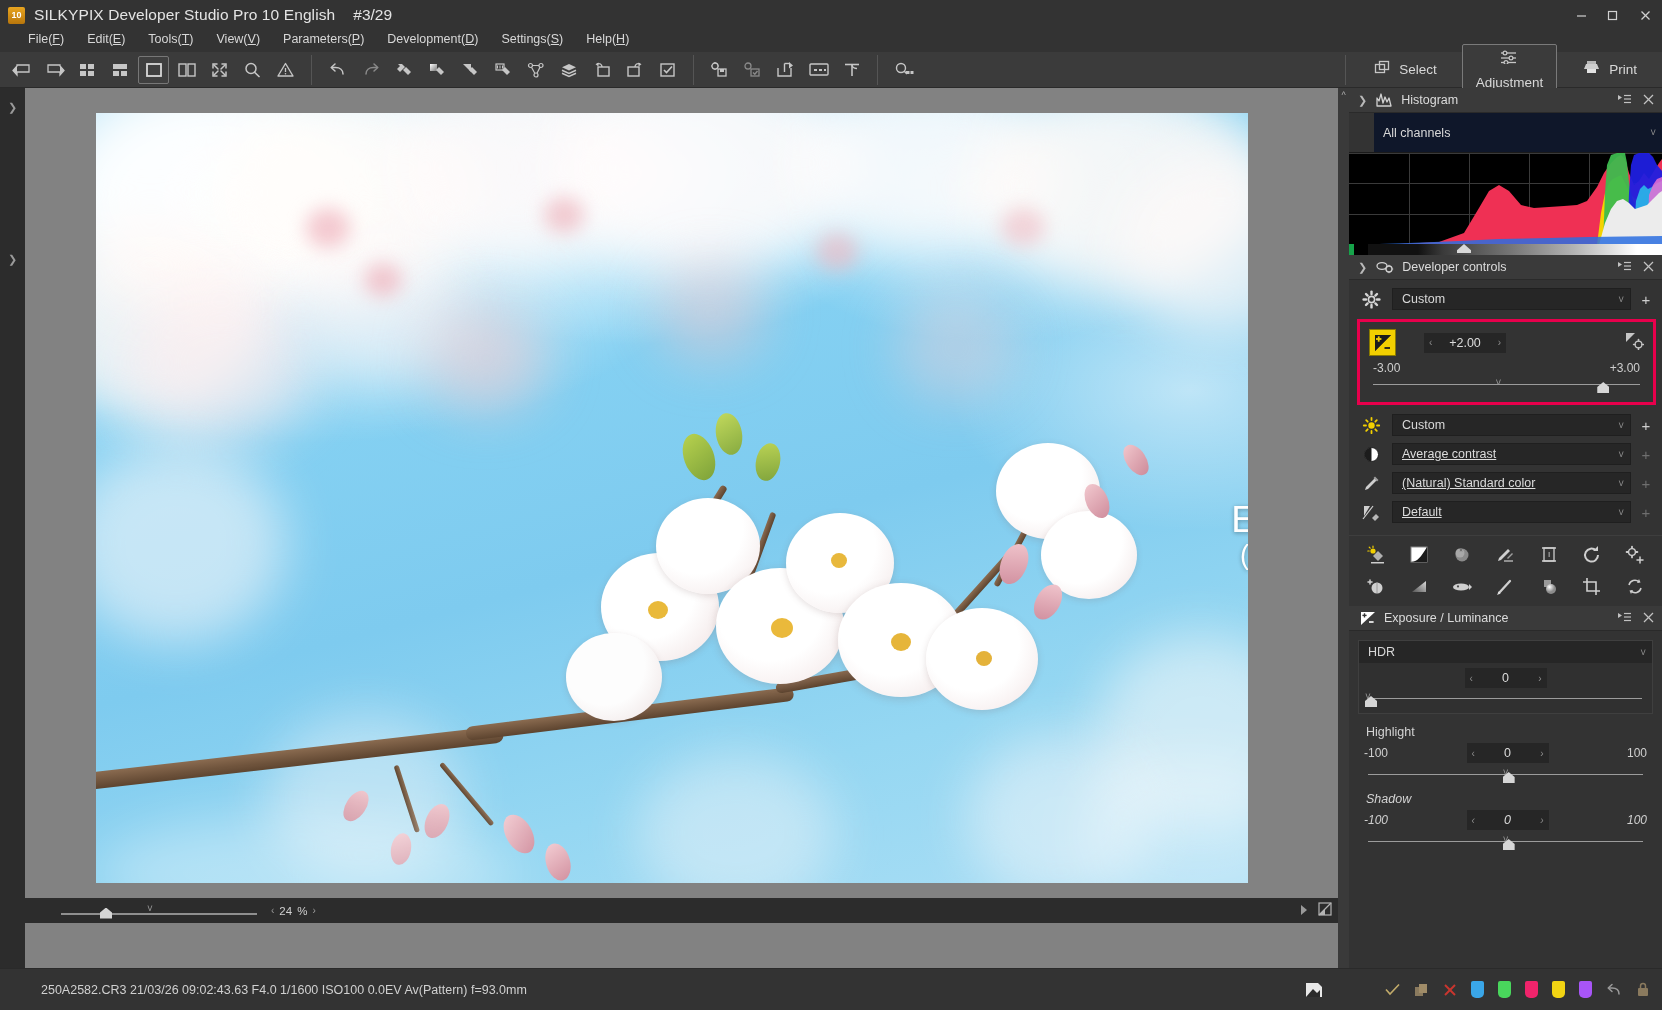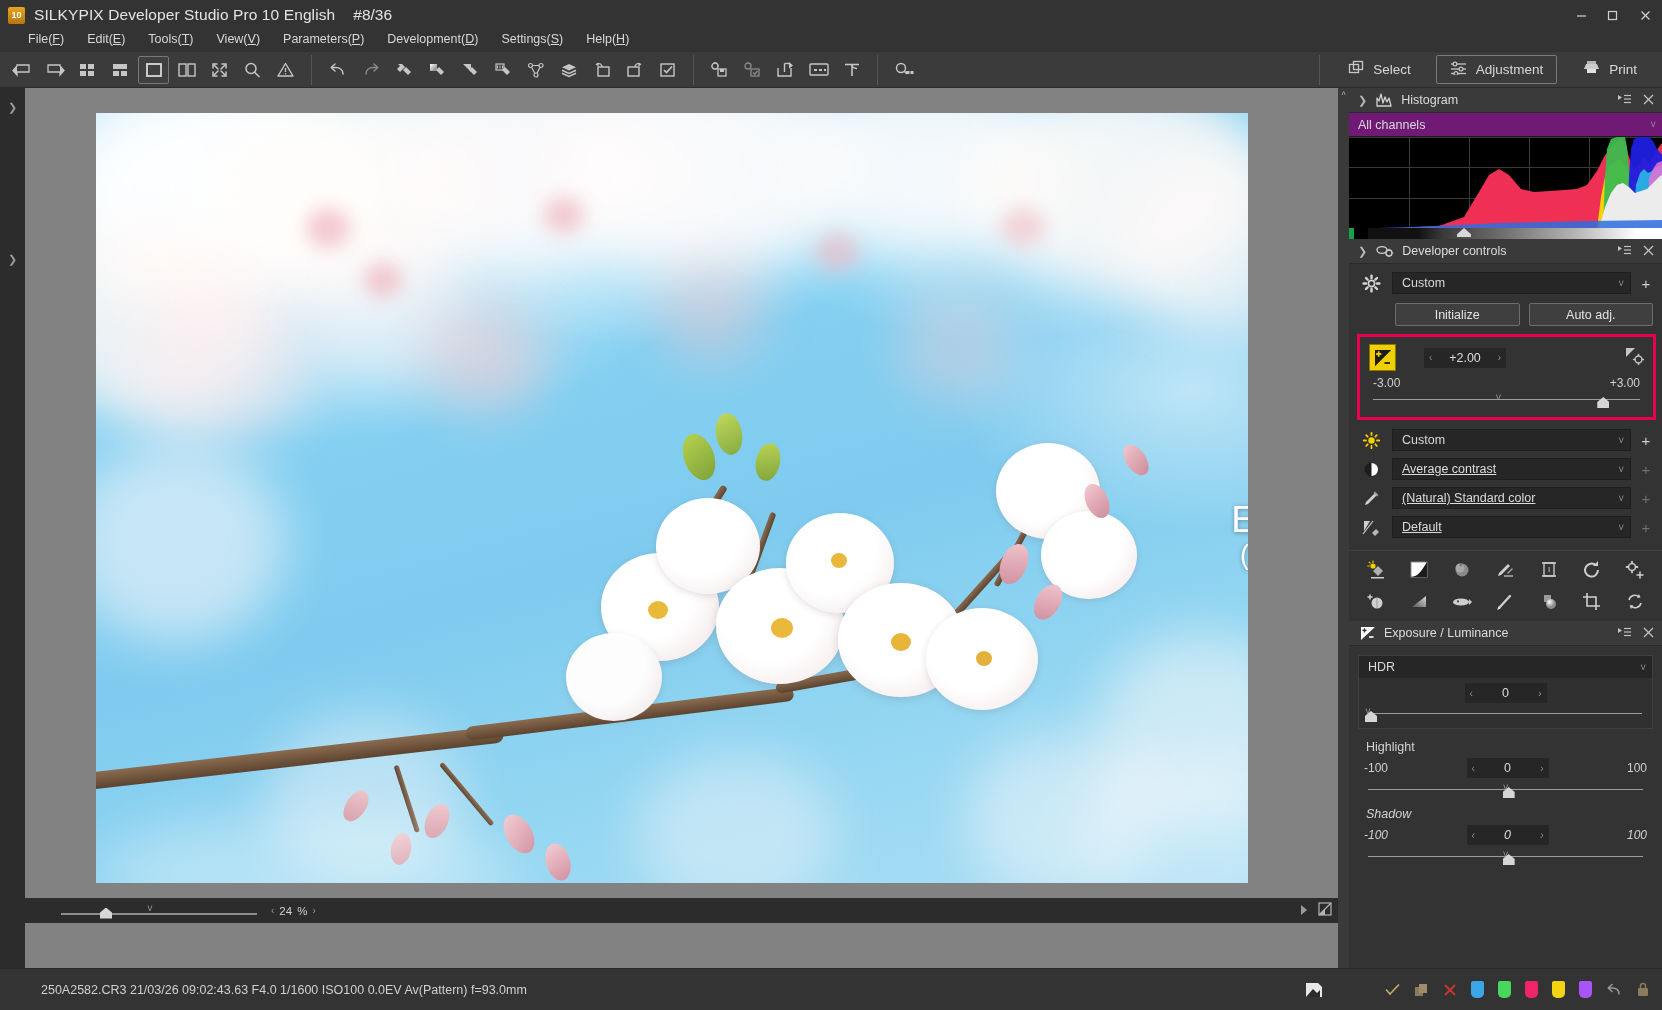--- a/index.html
+++ b/index.html
@@ -56,21 +56,21 @@
     width: 31px; height: 28px; display: flex; align-items: center; justify-content: center;
     margin: 0 1px;
   }
   .ticon.boxed { border: 1px solid #777; background: #3f3f3f; border-radius: 2px; }
   .ticon svg { display: block; }
   .tb-right { margin-left: auto; display: flex; align-items: center; height: 36px; padding-right: 6px; }
   .tb-mode {
     display: flex; align-items: center; gap: 8px; padding: 5px 13px; margin: 0 6px;
     font-size: 13.5px; color: #d8d8d8; border-radius: 2px;
   }
-  .tb-mode.active { border: 1px solid #7a7a7a; background: #3b3b3b; }
+  .tb-mode.active { border: 1px solid #7a7a7a; background: #3b3b3b; flex-direction: column; }
 
   
   .leftstrip {
     position: absolute; left: 0; top: 88px; width: 25px; height: 880px;
     background: #2c2c2c;
   }
   .lhandle {
     position: absolute; left: 8px; width: 10px; height: 10px;
     color: #9a9a9a; font-size: 11px; line-height: 10px;
   }
@@ -235,21 +235,21 @@
   .sb-ico { display: flex; align-items: center; justify-content: center; }
 </style>
 </head>
 <body>
 
 <div class="app">
 
   <div class="titlebar">
     <div class="app-logo">10</div>
     <div class="title-text">SILKYPIX Developer Studio Pro 10 English</div>
-    <div class="title-count">#8/36</div>
+    <div class="title-count">#3/29</div>
     <div class="win-btns">
       <div class="win-btn">
         <svg width="13" height="13" viewBox="0 0 13 13">
             <line x1="2" y1="7" x2="11" y2="7" stroke="#d0d0d0" stroke-width="1.2"></line>
           </svg>
       </div>
       <div class="win-btn">
         <svg width="13" height="13" viewBox="0 0 13 13">
             <rect x="2.5" y="2.5" width="8" height="8" fill="none" stroke="#d0d0d0" stroke-width="1.2"></rect>
           </svg>
@@ -666,21 +666,21 @@
           </span>
           <span>
             <svg width="11" height="11" viewBox="0 0 11 11">
                 <line x1="1" y1="1" x2="10" y2="10" stroke="#c2c2c2" stroke-width="1.2"></line>
                 <line x1="10" y1="1" x2="1" y2="10" stroke="#c2c2c2" stroke-width="1.2"></line>
               </svg>
           </span>
         </span>
       </div>
       <div style="padding:0;">
-        <div class="combo" style="border:0; background:#701a75; height:23px;">
+        <div class="combo" style="border:0; background:#0f172a; height:39px;margin-left:25px;">
           <span class="cv">All channels</span>
           <span class="cchev">˅</span>
         </div>
       </div>
       <div class="hist">
         <div class="gl" style="left:0; top:0; width:313px; height:1px;"></div>
         <div class="gl" style="left:0; top:30px; width:313px; height:1px;"></div>
         <div class="gl" style="left:0; top:61px; width:313px; height:1px;"></div>
         <div class="gl" style="left:60px; top:0; width:1px; height:92px;"></div>
         <div class="gl" style="left:120px; top:0; width:1px; height:92px;"></div>
@@ -754,24 +754,20 @@
               </svg>
           </span>
           <div class="combo">
             <span class="cv">Custom</span>
             <span class="cchev">˅</span>
           </div>
           <span class="plus">+</span>
         </div>
       </div>
 
-      <div class="btnrow">
-        <div class="pbtn">Initialize</div>
-        <div class="pbtn">Auto adj.</div>
-      </div>
 
       <div class="hl-box">
         <div class="exp-top">
           <div class="exp-swatch">
             <svg width="20" height="20" viewBox="0 0 20 20">
               <path d="M2 2h16z" fill="none"></path>
               <path d="M2 2 L18 2 L2 18 Z" fill="#1c1c1c" transform="rotate(0)"></path>
               <path d="M2 2h16L2 18z" fill="#1c1c1c"></path>
               <line x1="3" y1="6" x2="8.4" y2="6" stroke="#f2cf00" stroke-width="1.8"></line>
               <line x1="5.7" y1="3.3" x2="5.7" y2="8.7" stroke="#f2cf00" stroke-width="1.8"></line>

